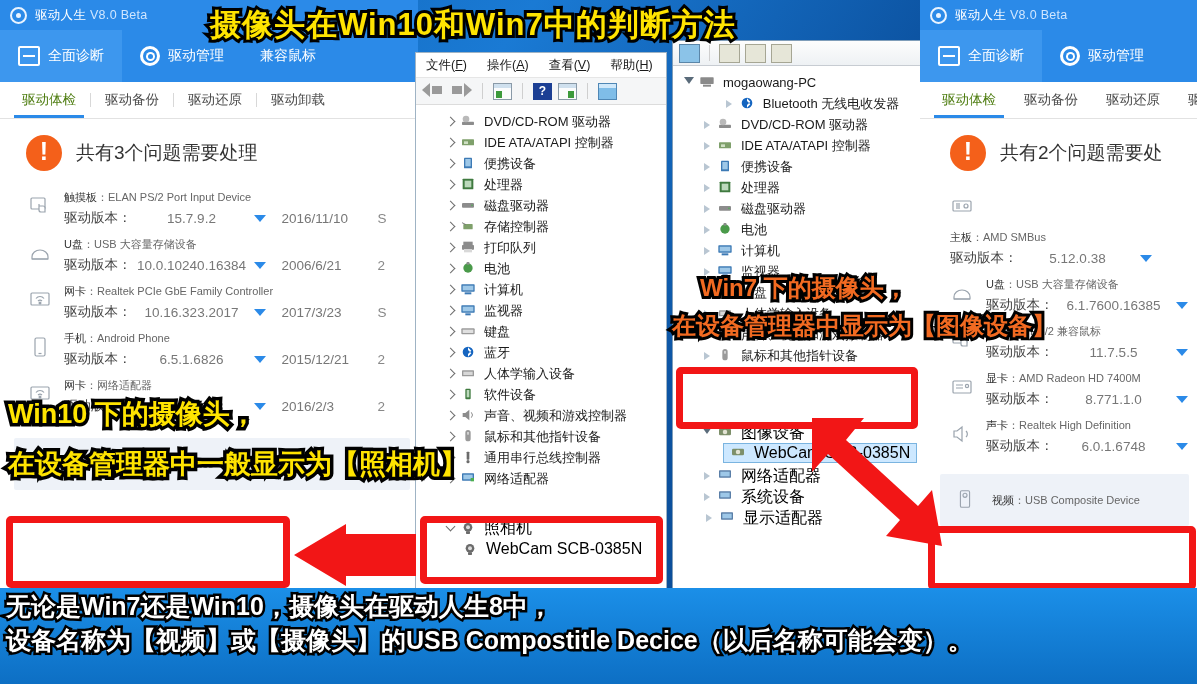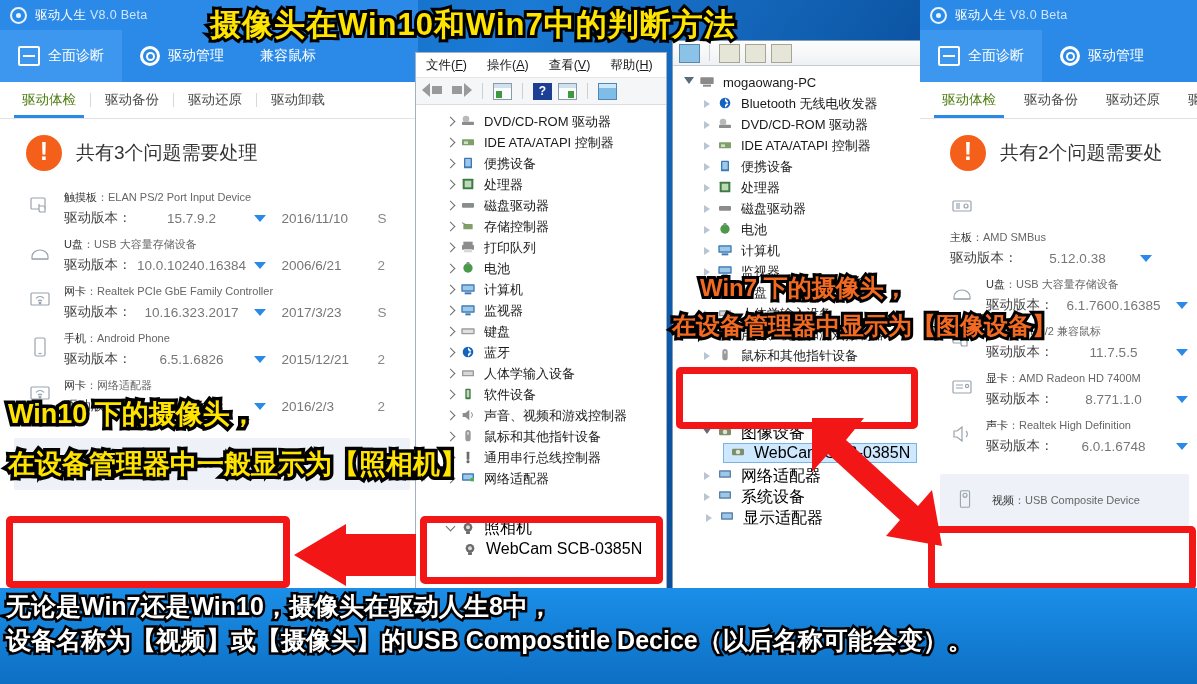--- a/index.html
+++ b/index.html
@@ -578,21 +578,21 @@
           </span>
         <span class="tico">
             <svg width="16" height="14" viewBox="0 0 24 20" fill="#8a8a8a">
               <rect x="2" y="3" width="20" height="10" rx="1"></rect>
               <rect x="6" y="14" width="12" height="3"></rect>
             </svg>
           </span>
         <span class="tlabel">mogaowang-PC</span>
       </div>
       <div id="tree7">
-          <div class="tnode" style="padding-left:26px;">
+          <div class="tnode" style="padding-left:26px;justify-content:center;">
             <span class="tw">
               <span class="tri7"></span>
             </span>
             <span class="tico">
               <svg width="16" height="14" viewBox="0 0 24 20" fill="#1565c0">
                 <circle cx="12" cy="10" r="8"></circle>
                 <path d="M12 3l5 5-5 5V3zM12 17l5-5-5-5v10z" fill="#fff"></path>
               </svg>
             </span>
             <span class="tlabel">Bluetooth 无线电收发器</span>

